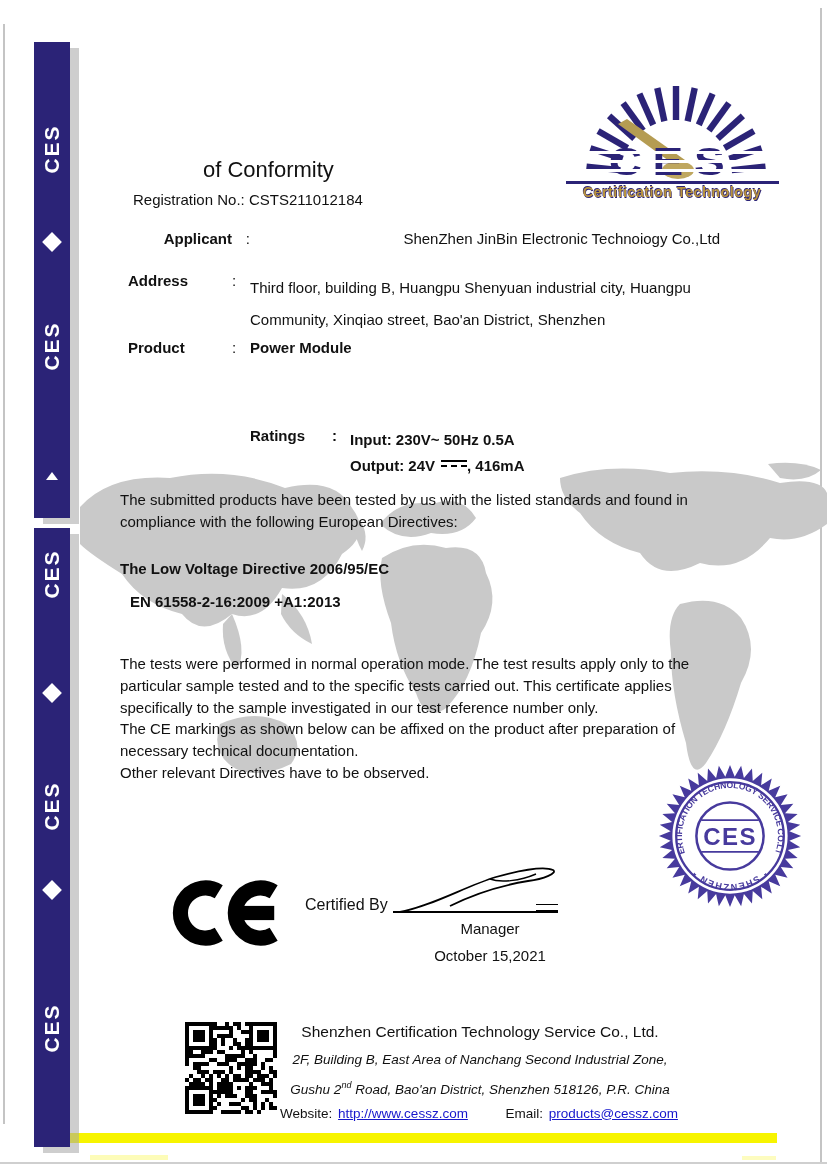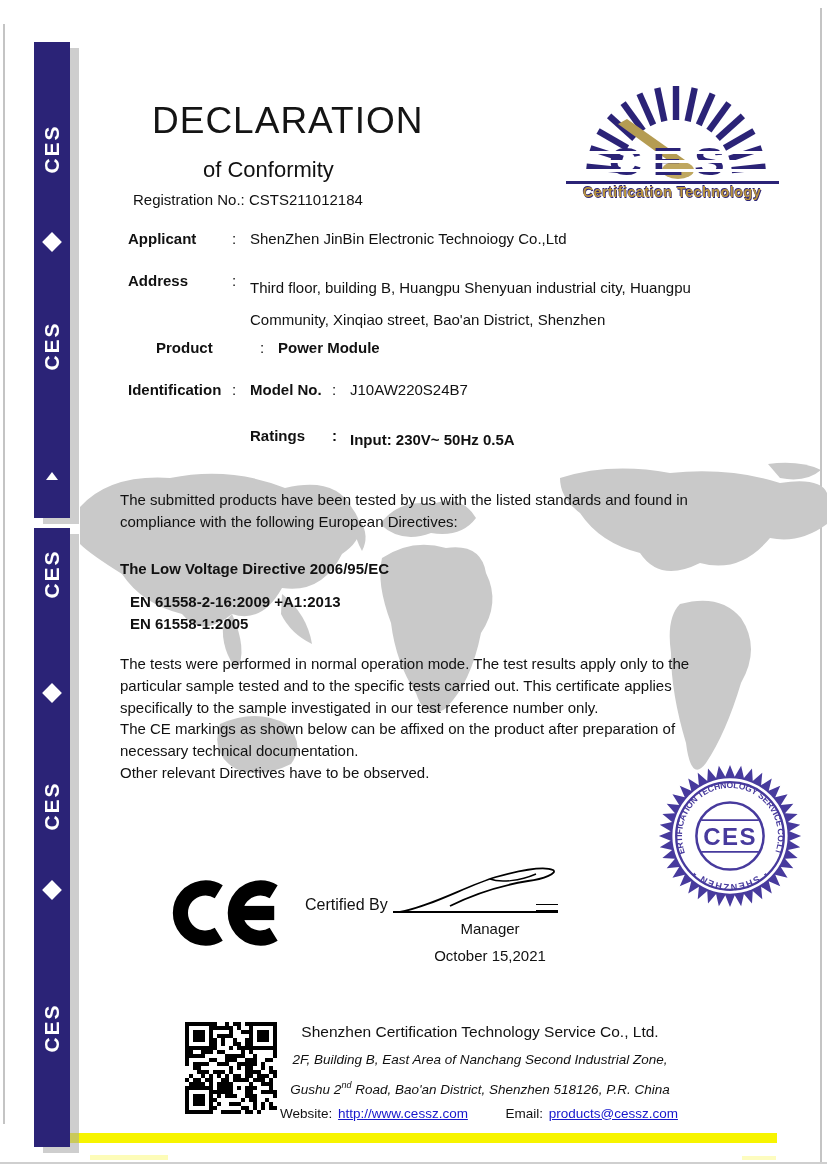--- a/index.html
+++ b/index.html
@@ -166,45 +166,40 @@
         </g>
       </svg>
       <div class="logo-ces">CES</div>
       <div class="logo-stripe" style="top:67px;"></div>
       <div class="logo-stripe" style="top:76px;"></div>
       <div class="logo-stripe" style="top:85px;"></div>
       <div class="logo-underline"></div>
       <div class="logo-caption">Certification Technology</div>
     </div>
 
-    <div class="abs title">DECLARATION</div>
     <div class="abs subtitle">of Conformity</div>
     <div class="abs registration">Registration No.: CSTS211012184</div>
 
-    <div class="frow" style="top:230px;">
+    <div class="frow" style="top:230px;text-align:right;">
       <span class="flabel">Applicant</span><span class="fcolon">:</span><span class="fval">ShenZhen JinBin Electronic Technoiogy Co.,Ltd</span>
     </div>
     <div class="frow" style="top:272px;">
       <span class="flabel">Address</span><span class="fcolon">:</span><span class="fval"><span class="addr-line" style="display:block;">Third floor, building B, Huangpu Shenyuan industrial city, Huangpu</span><span class="addr-line" style="display:block;">Community, Xinqiao street, Bao'an District, Shenzhen</span></span>
     </div>
-    <div class="frow" style="top:339px;margin-left:28px;">
+    <div class="frow" style="top:339px;">
       <span class="flabel">Product</span><span class="fcolon">:</span><span class="fval bold">Power Module</span>
     </div>
-    <div class="frow" style="top:381px;">
-      <span class="flabel">Identification</span><span class="fcolon">:</span><span class="sub-label">Model No.</span><span class="fcolon">:</span><span>J10AW220S24B7</span>
-    </div>
     <div class="frow" style="top:427px;left:250px;">
-      <span class="sub-label">Ratings</span><span class="fcolon bold">:</span><span class="ratings-lines"><span style="display:block;">Input: 230V~ 50Hz 0.5A</span></span>
+      <span class="sub-label">Ratings</span><span class="fcolon bold">:</span><span class="ratings-lines"><span style="display:block;">Input: 230V~ 50Hz 0.5A</span><span style="display:block;"><span>Output: 24V</span><span class="dc-symbol"></span><span>, 416mA</span></span></span>
     </div>
 
     <div class="para p-intro">The submitted products have been tested by us with the listed standards and found in compliance with the following European Directives:</div>
     <div class="abs directive">The Low Voltage Directive 2006/95/EC</div>
     <div class="abs standards">
       <div>EN 61558-2-16:2009 +A1:2013</div>
-      <div>EN 61558-1:2005</div>
     </div>
     <div class="para p-block">
       <p>The tests were performed in normal operation mode. The test results apply only to the particular sample tested and to the specific tests carried out. This certificate applies specifically to the sample investigated in our test reference number only.</p>
       <p>The CE markings as shown below can be affixed on the product after preparation of necessary technical documentation.</p>
       <p>Other relevant Directives have to be observed.</p>
     </div>
 
     <div class="abs ce-mark">
       <span class="sr-only">CE</span>
       <svg width="106" height="78" viewBox="0 0 112 80">

